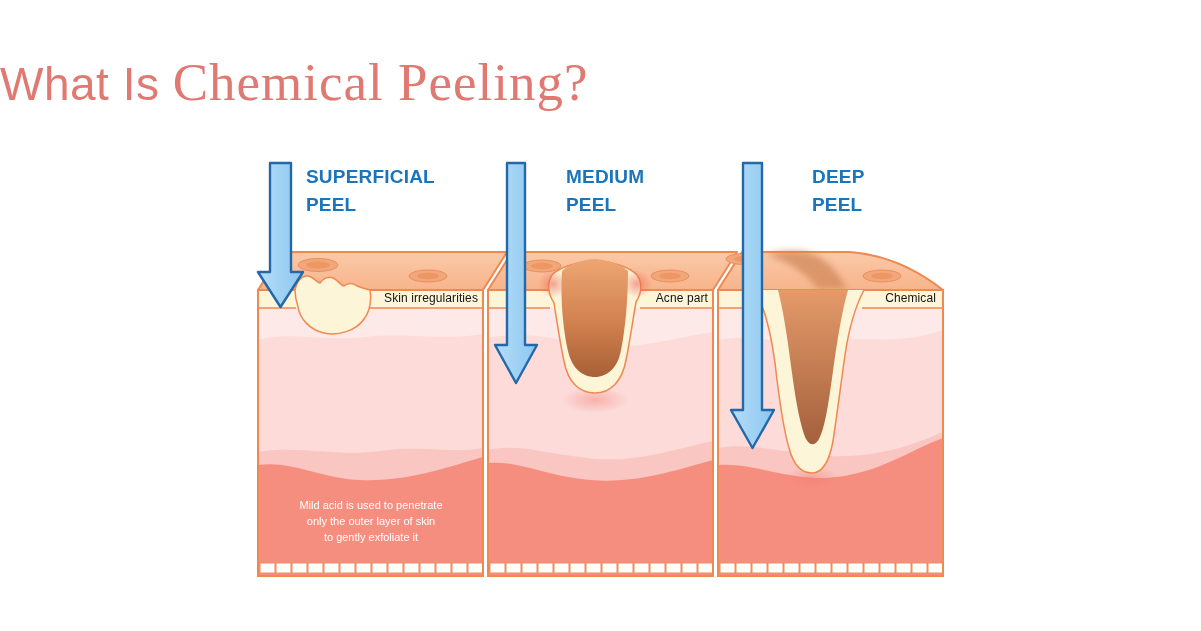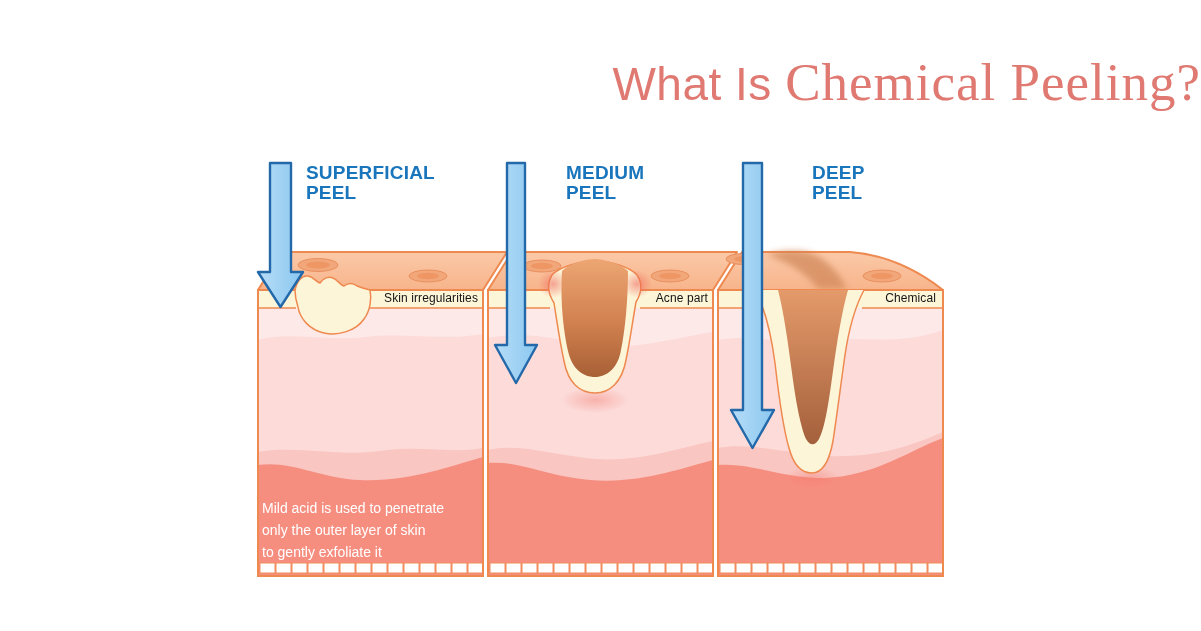--- a/index.html
+++ b/index.html
@@ -4,29 +4,29 @@
 <style>
   :root{
     --title_color:#df7971; --peel_label_blue:#1a76bc; --condition_label_color:#141414;
     --caption_color:#ffffff; --arrow_fill:#9dd1f3; --arrow_border:#2368a8;
     --skin_top:#f9bd98; --skin_outline:#ee8950; --epidermis_cream:#fdf5d8;
     --dermis_light:#fde9e8; --dermis_mid:#fcdbd9; --dermis_deep:#f9c6c1; --hypodermis_salmon:#f68e80;
   }
   *{margin:0;padding:0;box-sizing:border-box}
   body{background:#ffffff;font-family:"Liberation Sans",sans-serif}
   .stage{position:relative;width:1201px;height:631px;background:#fff;overflow:hidden}
-  .title{position:absolute;left:0;top:52px;width:1201px;text-align:right;color:var(--title_color);white-space:nowrap}
+  .title{position:absolute;left:0;top:52px;width:1201px;text-align:left;color:var(--title_color);white-space:nowrap}
   .title .t-sans{font-family:"Liberation Sans",sans-serif;font-size:46px;font-weight:400;letter-spacing:.5px}
   .title .t-serif{font-family:"Liberation Serif","DejaVu Serif",serif;font-size:53px;font-weight:500;letter-spacing:1px}
   .peel-label{position:absolute;top:163px;color:var(--peel_label_blue);font-size:19px;font-weight:700;
-    line-height:20px;letter-spacing:.2px;white-space:pre-line}
+    line-height:28px;letter-spacing:.2px;white-space:pre-line}
   .cond-label{position:absolute;top:291px;width:160px;text-align:right;color:var(--condition_label_color);
     font-size:12px;font-weight:400;letter-spacing:.1px}
-  .caption{position:absolute;top:497px;width:218px;color:var(--caption_color);
-    font-size:14px;line-height:22px;white-space:pre-line}
+  .caption{position:absolute;top:497px;width:218px;text-align:center;color:var(--caption_color);
+    font-size:11px;line-height:16px;white-space:pre-line}
   svg{position:absolute;left:250px;top:160px}
 </style>
 </head>
 <body>
 
 <div class="stage">
 
   <div class="title">
     <span class="t-sans">What Is </span><span class="t-serif">Chemical Peeling?</span>
   </div>

